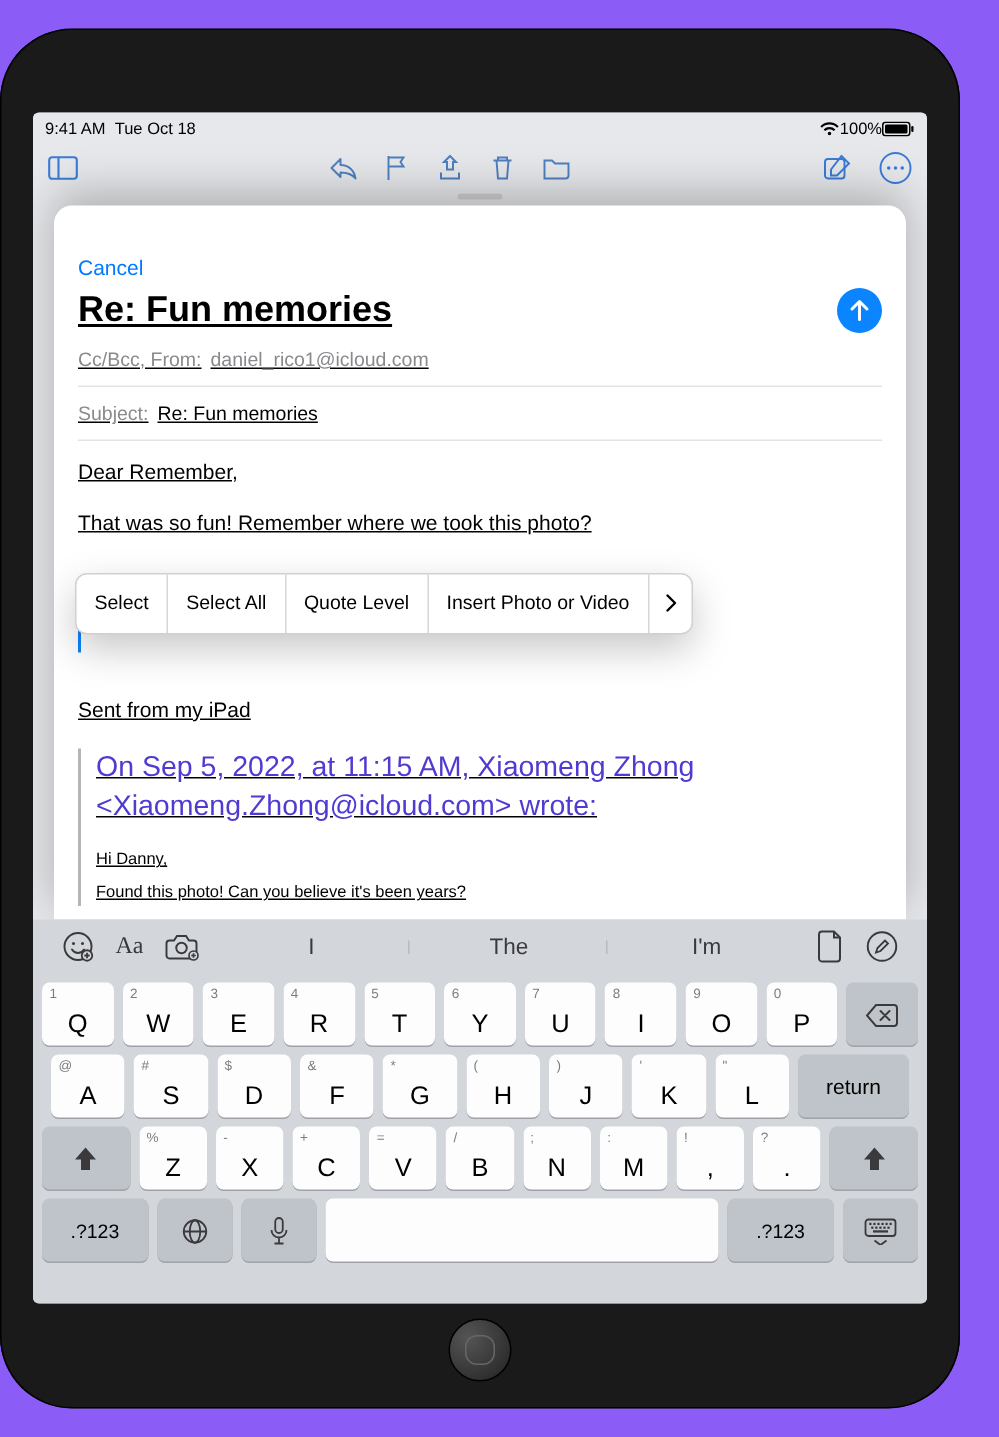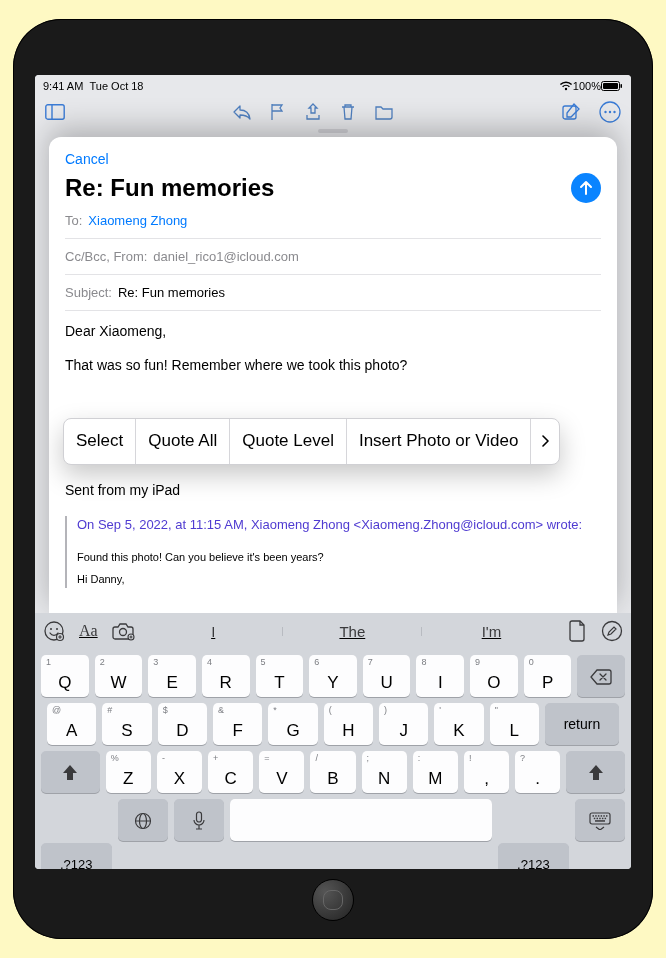--- a/index.html
+++ b/index.html
@@ -1,17 +1,17 @@
 <!DOCTYPE html>
 <html><head>
 <meta charset="utf-8">
 <style>
 * { margin: 0; padding: 0; box-sizing: border-box; font-family: -apple-system, "Helvetica Neue", Arial, sans-serif; }
 html, body { background: #fff; }
-.stage { width: 666px; height: 958px; margin: 0 auto; background: #fef9c3; display: flex; align-items: center; justify-content: center; }
+.stage { width: 666px; height: 958px; margin: 0 auto; background: #8b5cf6; display: flex; align-items: center; }
 .ipad {
   width: 640px; height: 920px; background: #1a1a1a; border-radius: 48px;
   padding: 56px 22px 70px 22px; position: relative;
   box-shadow: 0 0 0 1px #000 inset;
 }
 .home-btn {
   position: absolute; bottom: 18px; left: 50%; transform: translateX(-50%);
   width: 42px; height: 42px; border-radius: 50%;
   background: radial-gradient(circle at 30% 30%, #555, #222);
   border: 1px solid #000;
@@ -41,62 +41,62 @@
 .back-toolbar svg { display:block; }
 .grab { position:absolute; top:54px; left:50%; transform:translateX(-50%); width:30px; height:4px; background:#cfcfd4; border-radius:3px; }
 
 
 .sheet {
   position:absolute; top:62px; left:14px; right:14px; bottom:256px;
   background:#fff; border-radius:12px 12px 0 0;
   box-shadow: 0 -8px 30px rgba(0,0,0,.25);
   overflow:hidden;
 }
-.sheet-inner{ padding:8px 16px 0; height:100%; font-size:13px; color:#000; }
+.sheet-inner{ padding:27px 16px 0; height:100%; font-size:13px; color:#000;text-decoration:underline; }
 .cancel { color:#007aff; font-size:14px; display:inline-block; padding:6px 0 4px; }
 .title-row{ display:flex; align-items:center; justify-content:space-between; margin-top:2px; }
 .title { font-size:24px; font-weight:700; color:#000; }
 .send-btn{
   width:30px; height:30px; border-radius:50%; background:#0a84ff;
   display:flex; align-items:center; justify-content:center;
 }
 .send-btn svg{ display:block; }
 
 .field{ padding:10px 0; border-bottom:1px solid #e3e3e6; display:flex; gap:6px; font-size:13px; }
 .label{ color:#8a8a8e; }
 .link{ color:#007aff; }
 
 .body-area{ padding-top:10px; font-size:14px; line-height:1.45; position:relative; }
 .body-area p{ margin-bottom:14px; }
 
 
 .ctx{
-  position:absolute; top:107px; left:-2px; display:flex; background:#fff;
+  position:absolute; top:88px; left:-2px; display:flex; background:#fff;
   border:0.5px solid #d0d0d4; border-radius:8px;
   box-shadow:0 10px 26px rgba(0,0,0,.22);
-  font-size:17px; overflow:hidden;
+  font-size:13px; overflow:hidden;
 }
 .ctx .item{ padding:10px 12px; border-right:0.5px solid #d6d6da; white-space:nowrap; }
 .ctx .arrow{ padding:10px 10px; display:flex; align-items:center; }
 
 .cursor{ display:inline-block; width:0; height:18px; border-left:2px solid #0a84ff; vertical-align:middle; }
 
 .sig{ margin-top:28px; }
 .quote-block{ margin-top:16px; border-left:2px solid #b4b4b9; padding-left:10px; }
-.quote-line{ color:#4f3bd1; font-size:13px; line-height:1.35; }
+.quote-line{ color:#4f3bd1; font-size:19px; line-height:1.35; }
 .inner-quote{ margin-top:16px; font-size:11px; color:#000; }
 .inner-quote p{ margin-bottom:6px; }
 
 
 .kb{
   position:absolute; left:0; right:0; bottom:0; height:256px;
   background:#d3d6db;
 }
 .kb-top{
-  height:36px; display:flex; align-items:center; padding:0 8px; gap:8px;text-decoration:underline;
+  height:36px; display:flex; align-items:center; padding:0 19px; gap:8px;
 }
 .kb-top .left, .kb-top .right{ display:flex; gap:14px; align-items:center; color:#3a3a3c; }
 .kb-top .sugs{ flex:1; display:flex; }
 .kb-top .sug{ flex:1; text-align:center; font-size:15px; color:#3a3a3c; position:relative; }
 .kb-top .sug:not(:last-child)::after{ content:""; position:absolute; right:0; top:4px; bottom:4px; width:1px; background:#b8bbc1; }
 .kb-top svg{ display:block; }
 
 .kb-rows{ padding:6px 6px 8px; }
 .krow{ display:flex; gap:6px; margin-bottom:6px; justify-content:center; }
 .key{
@@ -113,21 +113,21 @@
 .key svg{ margin-bottom:-2px; }
 .row1 .key{ flex-basis:0; }
 .row2 { padding:0 6px; }
 .row2 .key{ flex-basis:0; }
 .row2 .key.return{ flex:1.5; }
 .row3 .key{ flex-basis:0; }
 .row3 .key.shift{ flex:1.3; align-items:center; padding-bottom:0; }
 .row4 .key{ flex-basis:0; }
 .row4 .key.space{ flex:5.2; }
 .row4 .key.small{ flex:1; align-items:center; padding-bottom:0; }
-.row4 .key.wide{ flex:1.4;margin-top:44px; }
+.row4 .key.wide{ flex:1.4; }
 
 </style>
 </head>
 <body>
 
 <div class="stage">
   <div class="ipad">
     <div class="screen">
 
       <div class="status">
@@ -190,58 +190,54 @@
           <div class="title-row">
             <div class="title">Re: Fun memories</div>
             <div class="send-btn">
               <svg width="16" height="16" viewBox="0 0 16 16">
                   <path d="M8 2l5 5M8 2L3 7M8 2v12" stroke="#fff" stroke-width="2" fill="none" stroke-linecap="round" stroke-linejoin="round"></path>
                 </svg>
             </div>
           </div>
 
           <div class="field">
-            <span class="label">To:</span>
-            <span class="link">Xiaomeng Zhong</span>
-          </div>
-          <div class="field">
             <span class="label">Cc/Bcc, From:</span>
             <span style="color:#8a8a8e">daniel_rico1@icloud.com</span>
           </div>
           <div class="field">
             <span class="label">Subject:</span>
             <span>Re: Fun memories</span>
           </div>
 
           <div class="body-area">
-            <p>Dear Xiaomeng,</p>
+            <p>Dear Remember,</p>
             <p>That was so fun! Remember where we took this photo?</p>
 
             <div class="ctx">
               <div class="item">Select</div>
-              <div class="item">Quote All</div>
+              <div class="item">Select All</div>
               <div class="item">Quote Level</div>
               <div class="item">Insert Photo or Video</div>
               <div class="arrow">
                 <svg width="8" height="12" viewBox="0 0 8 12">
                     <path d="M2 1l5 5-5 5" fill="none" stroke="#000" stroke-width="1.6" stroke-linecap="round" stroke-linejoin="round"></path>
                   </svg>
               </div>
             </div>
 
             <div style="height:42px"></div>
             <div><span class="cursor"></span></div>
 
             <p class="sig">Sent from my iPad</p>
 
             <div class="quote-block">
               <div class="quote-line">On Sep 5, 2022, at 11:15 AM, Xiaomeng Zhong &lt;Xiaomeng.Zhong@icloud.com&gt; wrote:</div>
               <div class="inner-quote">
+                <p>Hi Danny,</p>
                 <p>Found this photo! Can you believe it's been years?</p>
-                <p>Hi Danny,</p>
               </div>
             </div>
           </div>
         </div>
       </div>
 
       <div class="kb">
         <div class="kb-top">
           <div class="left">
             <svg width="22" height="22" viewBox="0 0 22 22">

